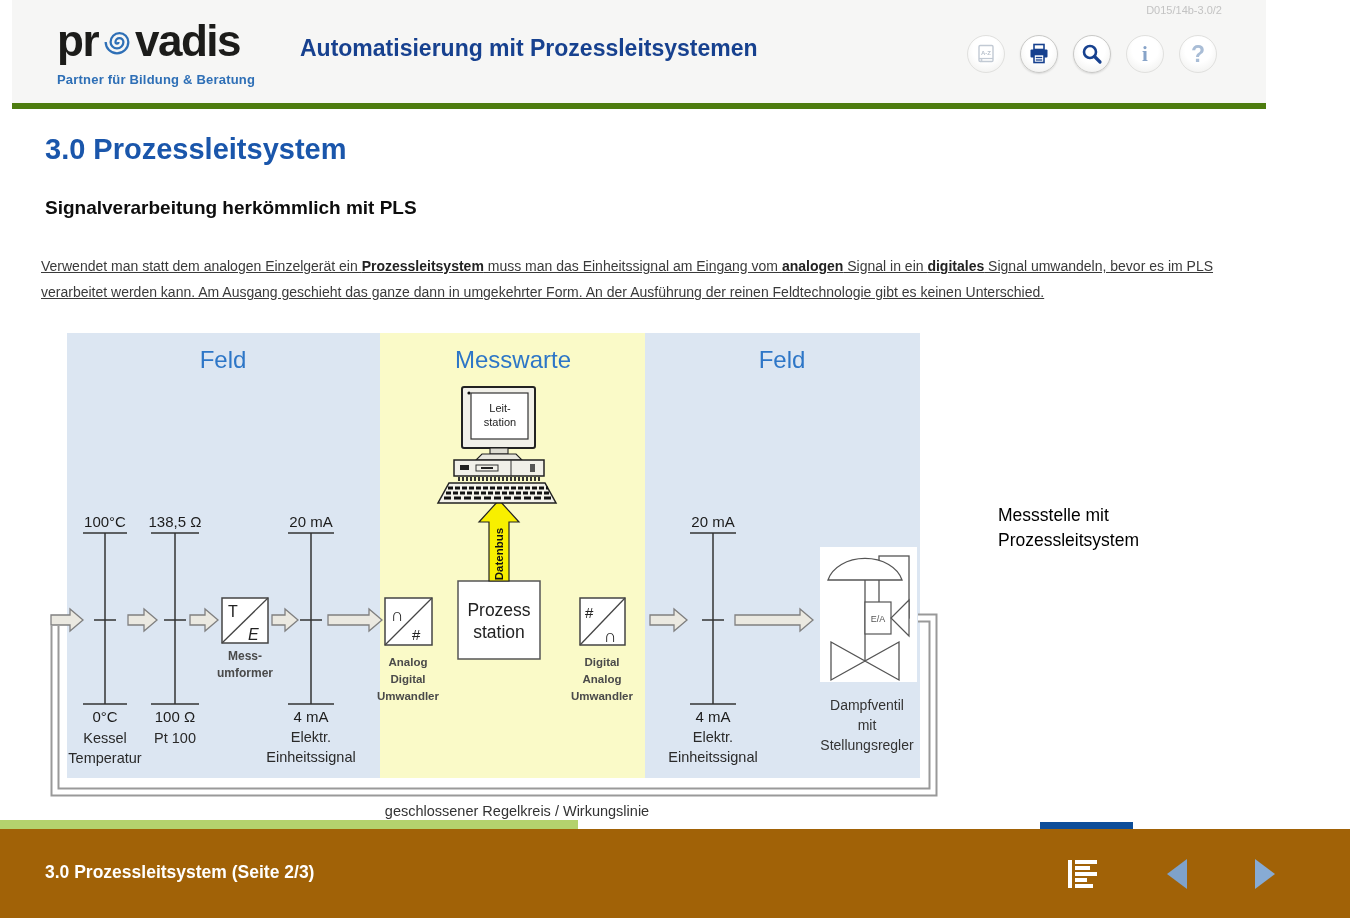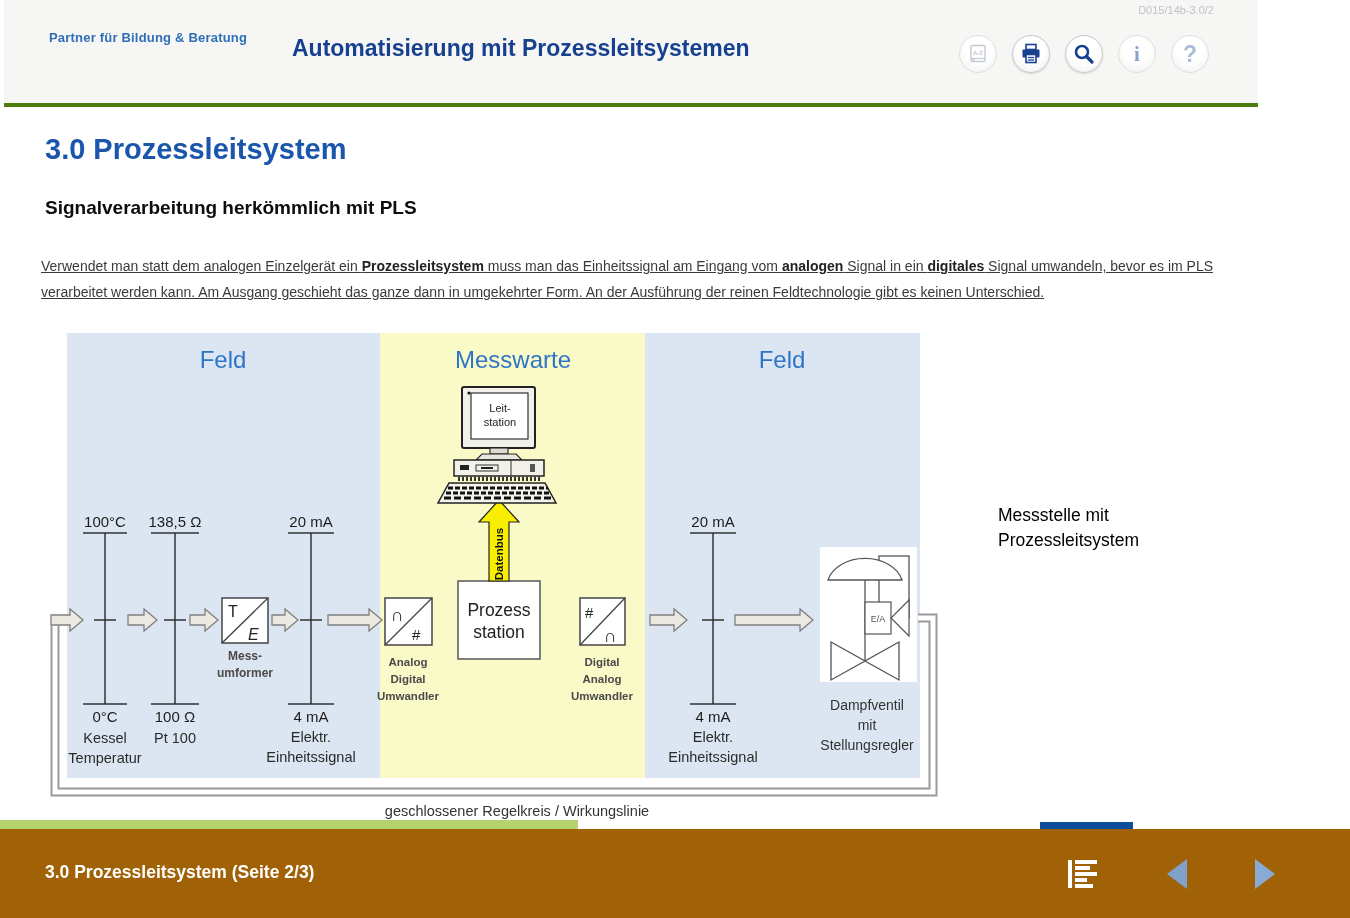--- a/index.html
+++ b/index.html
@@ -2,22 +2,22 @@
 <html><head>
 <meta charset="utf-8">
 <style>
   html,body{margin:0;padding:0;}
   body{
     width:1350px;height:918px;position:relative;overflow:hidden;
     background:#ffffff;font-family:"Liberation Sans",sans-serif;
     -webkit-font-smoothing:antialiased;
   }
   
-  .header{position:absolute;left:4px;top:0;width:1254px;height:103px;
-    background:#f6f6f5;border-bottom:4px solid #4d7c0f;}
+  .header{position:absolute;left:12px;top:0;width:1254px;height:103px;
+    background:#f6f6f5;border-bottom:6px solid #4d7c0f;}
   .doc-code{position:absolute;right:44px;top:4px;font-size:11px;color:#c3c3c3;}
   .logo{position:absolute;left:45px;top:20px;}
   .brand{display:flex;align-items:center;font-size:44px;font-weight:bold;
     color:#1c1c1a;letter-spacing:-1.5px;line-height:42px;}
   .brand svg{margin:2px 1px 0 2px;}
   .tagline{font-size:13px;font-weight:bold;color:#2e6fb6;margin-top:10px;letter-spacing:0.2px;}
   .header-title{position:absolute;left:288px;top:35px;font-size:23px;font-weight:bold;color:#17418f;}
   .icon-row{position:absolute;top:35px;right:49px;display:flex;gap:15px;}
   .icon-btn{width:38px;height:38px;border-radius:50%;box-sizing:border-box;
     border:1px solid #e0e0de;background:radial-gradient(circle at 50% 38%,#ffffff 45%,#ececea);
@@ -45,20 +45,27 @@
   .nav-prev{left:1158px;}
   .nav-next{left:1244px;}
 </style>
 </head>
 <body>
 
 <div class="header">
   <div class="doc-code">D015/14b-3.0/2</div>
 
   <div class="logo">
+    <div class="brand">
+      <span>pr</span>
+      <svg width="34" height="34" viewBox="0 0 36 36">
+        <path d="M19.6 18 a1.6 1.6 0 0 1 -3.2 0 a4.2 4.2 0 0 1 8.4 0 a6.8 6.8 0 0 1 -13.6 0 a9.4 9.4 0 0 1 18.8 0 a12 12 0 0 1 -24 0" fill="none" stroke="#2e6fb6" stroke-width="2.4"></path>
+      </svg>
+      <span>vadis</span>
+    </div>
     <div class="tagline">Partner für Bildung &amp; Beratung</div>
   </div>
 
   <div class="header-title">Automatisierung mit Prozessleitsystemen</div>
 
   <div class="icon-row">
     <button class="icon-btn" title="">
       <svg width="22" height="22" viewBox="0 0 22 22">
         <rect x="4" y="2.5" width="14" height="16" rx="1.2" fill="#ffffff" stroke="#c2cad4" stroke-width="1.4"></rect>
         <line x1="4" y1="15.5" x2="18" y2="15.5" stroke="#c2cad4" stroke-width="1.2"></line>

